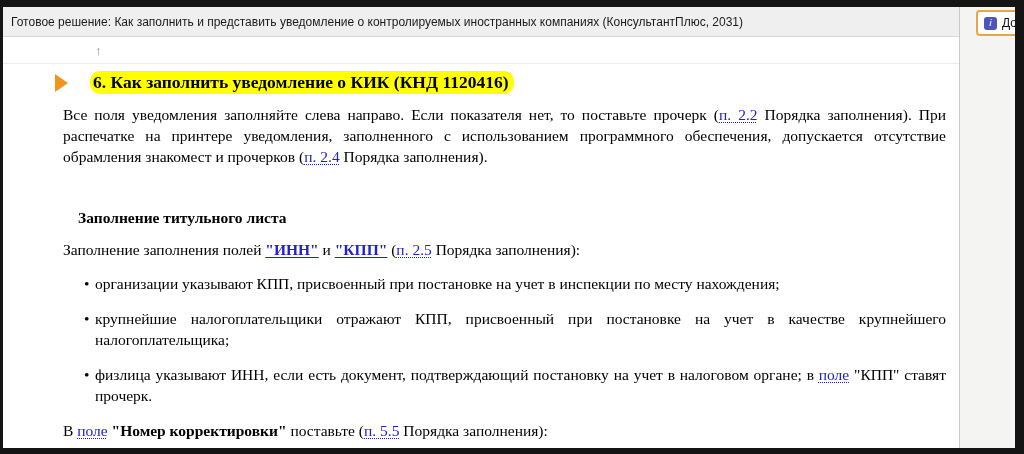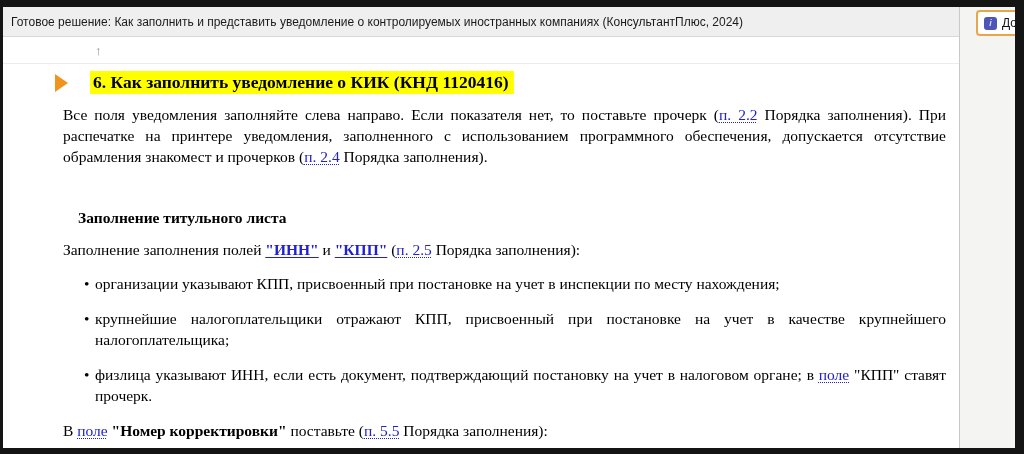--- a/index.html
+++ b/index.html
@@ -38,21 +38,21 @@
     overflow:hidden;
   }
   .h-row{position:relative;margin:2px 0 10px 0}
   .marker{
     position:absolute;left:-8px;top:3px;width:0;height:0;cursor:pointer;
     border-top:9px solid transparent;border-bottom:9px solid transparent;
     border-left:13px solid var(--marker);
   }
   .h-text{
     margin-left:27px;background:var(--highlight);
-    font-weight:bold;font-size:17.5px;line-height:23px;padding:1px 5px 2px 3px;
+    font-weight:bold;font-size:17.5px;line-height:23px;padding:1px 5px 2px 3px;border-radius:10px;
   }
   .para{text-align:justify}
   .p1{margin:0 0 40px 0}
   .subhead{font-weight:bold;margin:8px 0 11px 15px}
   .p2{margin:0 0 13px 0}
   .p3{margin:0 0 10px 0}
   .li{position:relative;padding-left:32px;text-align:justify;margin-bottom:14px}
   .li .bullet{position:absolute;left:21px;top:0}
   .li2{padding-left:49px;margin-bottom:7px}
   .li2 .bullet{left:37px}
@@ -74,21 +74,21 @@
     display:flex;align-items:center;justify-content:center;font-style:italic;
   }
 </style>
 </head>
 <body>
 
 <div class="frame">
   <div class="main">
 
     <div class="titlebar">
-      <span>Готовое решение: Как заполнить и представить уведомление о контролируемых иностранных компаниях (КонсультантПлюс, 2024)</span>
+      <span>Готовое решение: Как заполнить и представить уведомление о контролируемых иностранных компаниях (КонсультантПлюс, 2031)</span>
     </div>
 
     <div class="breadcrumb">
       <span class="up">↑</span>
     </div>
 
     <div class="doc">
       <div class="h-row">
         <span class="marker"></span>
         <span class="h-text">6. Как заполнить уведомление о КИК (КНД 1120416)</span>

